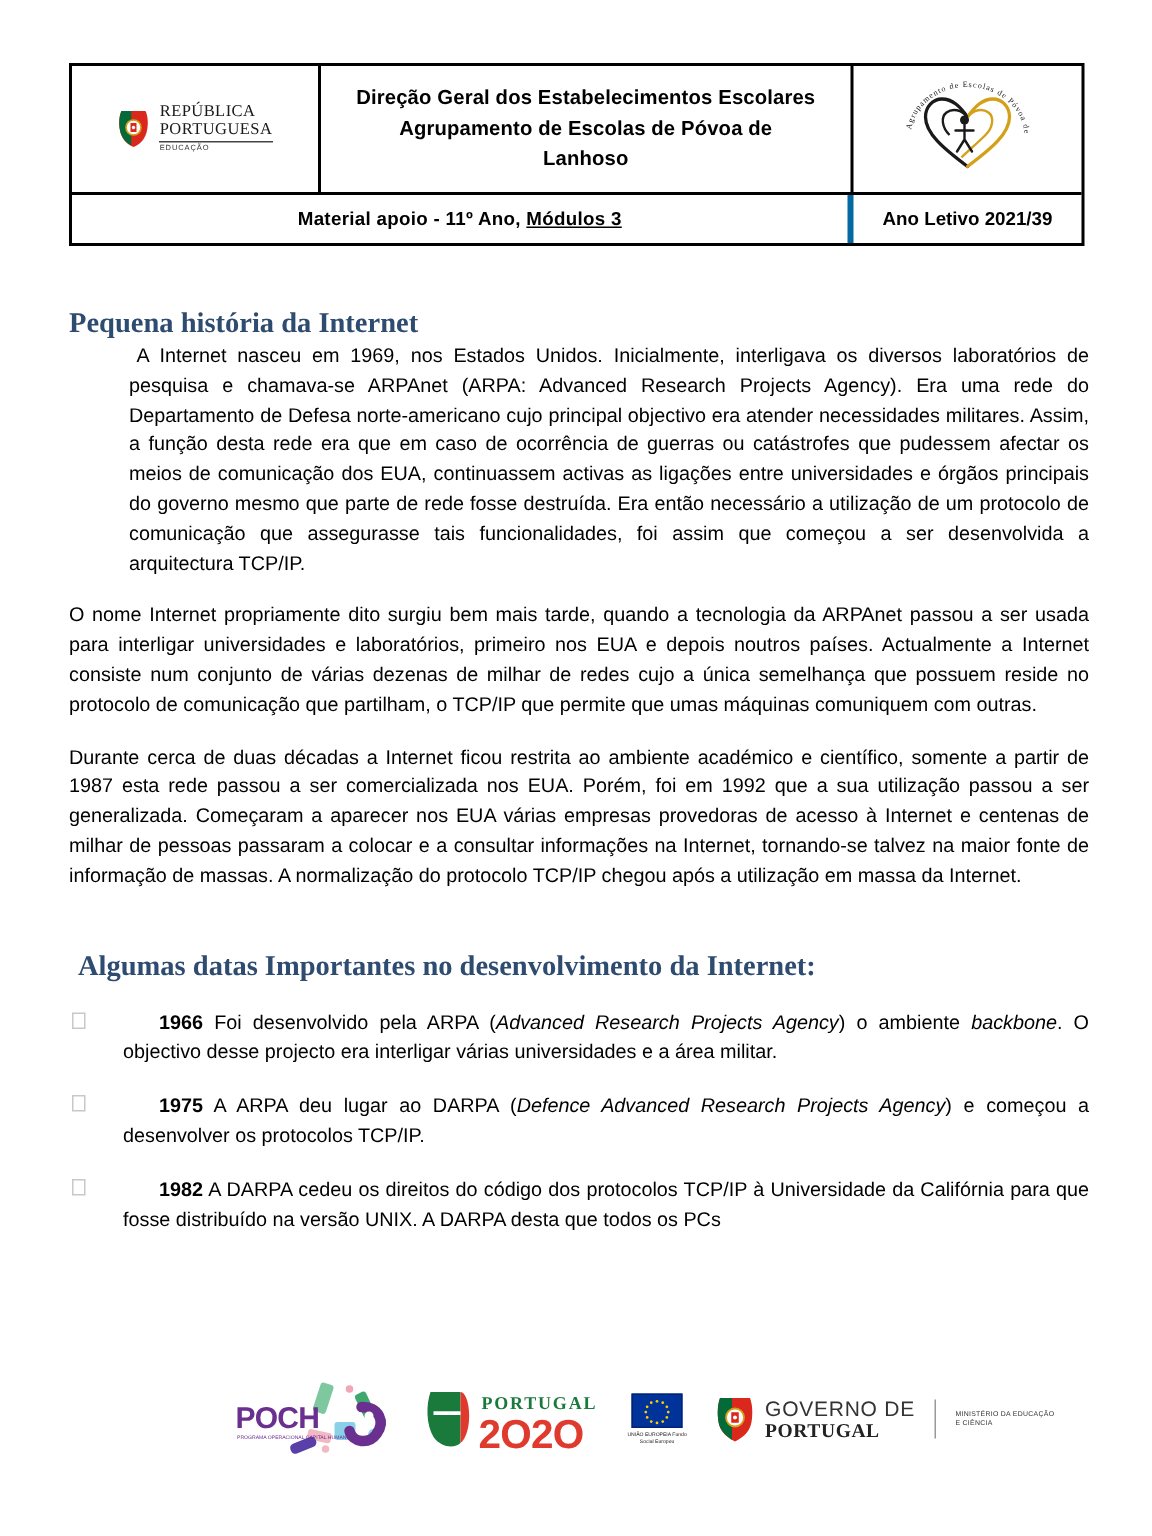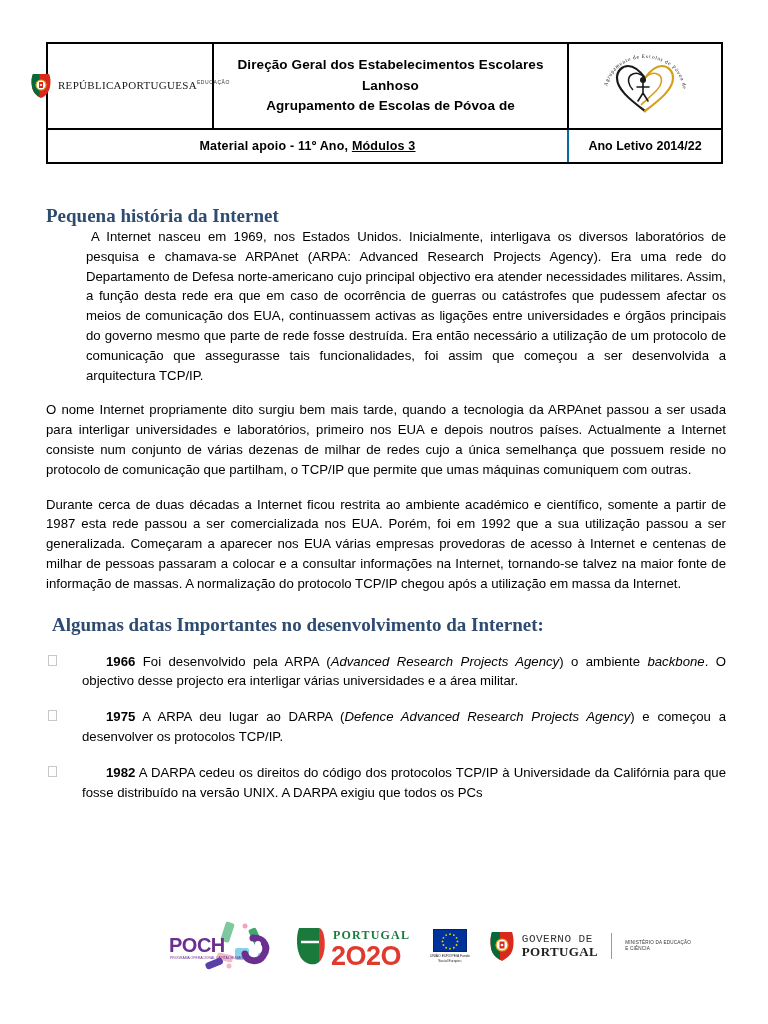--- a/index.html
+++ b/index.html
@@ -69,21 +69,21 @@
     line-height: 1.55;
     letter-spacing: 0.1px;
   }
   .header-row-2 {
     display: flex;
     align-items: stretch;
     height: 32px;
   }
   .cell-material {
     flex: 1;
-    border-right: 2px solid #0369a1;
+    border-right: 4px solid #0369a1;
     display: flex;
     align-items: center;
     justify-content: center;
     box-sizing: border-box;
   }
   .cell-ano {
     width: 152px;
     display: flex;
     align-items: center;
     justify-content: center;
@@ -109,20 +109,21 @@
     gap: 6px;
   }
   .rp-shield {
     width: 22px;
     height: 26px;
     position: relative;
     flex: none;
   }
   .rp-wordmark {
     display: flex;
+    flex-direction: column;
     line-height: 1.05;
   }
   .rp-line1, .rp-line2 {
     font-family: "Liberation Serif", serif;
     font-size: 11px;
     letter-spacing: 0.3px;
     color: #1a1a1a;
   }
   .rp-rule {
     width: 100%;
@@ -167,21 +168,21 @@
     text-align: justify;
     margin: 0 0 15px 0;
     color: #000;
   }
   .para.first {
     text-indent: 5px;
     margin-left: 40px;
   }
 
   .heading-2-wrap {
-    margin-top: 20px;
+    margin-top: 40px;
     margin-bottom: 16px;
     padding-left: 6px;
   }
 
   
   .date-list {
     margin: 0;
     padding: 0;
     list-style: none;
   }
@@ -251,22 +252,22 @@
     align-items: center;
     gap: 7px;
   }
   .gov-shield { width: 26px; height: 31px; position: relative; flex: none; }
   .gov-words {
     display: flex;
     flex-direction: column;
     line-height: 1.02;
   }
   .gov-line1 {
-    font-family: Liberation Mono, monospace;
-    font-size: 11px;
+    font-family: Liberation Sans, sans-serif;
+    font-size: 14px;
     letter-spacing: 0.5px;
     color: #333;
   }
   .gov-line2 {
     font-family: "Liberation Serif", serif;
     font-size: 13px;
     font-weight: bold;
     letter-spacing: 0.4px;
     color: #222;
   }
@@ -309,22 +310,22 @@
             <span class="rp-line2">PORTUGUESA</span>
             <span class="rp-rule"></span>
             <span class="rp-sub">EDUCAÇÃO</span>
           </div>
         </div>
       </div>
 
       <div class="cell-title">
         <div class="header-title-text">
           <div>Direção Geral dos Estabelecimentos Escolares</div>
+          <div>Agrupamento de Escolas de Póvoa de</div>
           <div>Lanhoso</div>
-          <div>Agrupamento de Escolas de Póvoa de</div>
         </div>
       </div>
 
       <div class="cell-logo-right">
         <div class="school-logo">
           <svg viewBox="0 0 104 78" width="104" height="78" aria-hidden="true">
             <defs>
               <path id="arcpath" d="M 14,44 A 38,33 0 0 1 90,44"></path>
               <path id="arcpath2" d="M 90,44 A 38,33 0 0 1 14,44"></path>
             </defs>
@@ -348,21 +349,21 @@
     </div>
 
     <div class="header-row-2">
       <div class="cell-material">
         <div class="material-text">
           <span>Material apoio - 11º Ano,</span>
           <span class="underlined">Módulos 3</span>
         </div>
       </div>
       <div class="cell-ano">
-        <span class="ano-text">Ano Letivo 2014/22</span>
+        <span class="ano-text">Ano Letivo 2021/39</span>
       </div>
     </div>
   </div>
 
   <div class="content">
 
     <h2 class="doc-heading heading-1">Pequena história da Internet</h2>
 
     <p class="para first">A Internet nasceu em 1969, nos Estados Unidos. Inicialmente, interligava os diversos laboratórios de pesquisa e chamava-se ARPAnet (ARPA: Advanced Research Projects Agency). Era uma rede do Departamento de Defesa norte-americano cujo principal objectivo era atender necessidades militares. Assim, a função desta rede era que em caso de ocorrência de guerras ou catástrofes que pudessem afectar os meios de comunicação dos EUA, continuassem activas as ligações entre universidades e órgãos principais do governo mesmo que parte de rede fosse destruída. Era então necessário a utilização de um protocolo de comunicação que assegurasse tais funcionalidades, foi assim que começou a ser desenvolvida a arquitectura TCP/IP.</p>
     <p class="para">O nome Internet propriamente dito surgiu bem mais tarde, quando a tecnologia da ARPAnet passou a ser usada para interligar universidades e laboratórios, primeiro nos EUA e depois noutros países. Actualmente a Internet consiste num conjunto de várias dezenas de milhar de redes cujo a única semelhança que possuem reside no protocolo de comunicação que partilham, o TCP/IP que permite que umas máquinas comuniquem com outras.</p>
@@ -376,21 +377,21 @@
       <li class="date-item">
         <span class="date-bullet"></span>
         <span class="year">1966</span><span><span> Foi desenvolvido pela ARPA (</span><em>Advanced Research Projects Agency</em><span>) o ambiente </span><em>backbone</em><span>. O objectivo desse projecto era interligar várias universidades e a área militar.</span></span>
       </li>
       <li class="date-item">
         <span class="date-bullet"></span>
         <span class="year">1975</span><span><span> A ARPA deu lugar ao DARPA (</span><em>Defence Advanced Research Projects Agency</em><span>) e começou a desenvolver os protocolos TCP/IP.</span></span>
       </li>
       <li class="date-item">
         <span class="date-bullet"></span>
-        <span class="year">1982</span><span><span> A DARPA cedeu os direitos do código dos protocolos TCP/IP à Universidade da Califórnia para que fosse distribuído na versão UNIX. A DARPA exigiu que todos os PCs</span></span>
+        <span class="year">1982</span><span><span> A DARPA cedeu os direitos do código dos protocolos TCP/IP à Universidade da Califórnia para que fosse distribuído na versão UNIX. A DARPA desta que todos os PCs</span></span>
       </li>
     </ul>
   </div>
 
   <div class="footer">
 
     <div class="poch-logo">
       <svg viewBox="0 0 112 56" width="112" height="56" aria-hidden="true">
         <rect x="58" y="4" width="9" height="20" rx="2" fill="#7ec8a0" transform="rotate(18 62 14)"></rect>
         <rect x="86" y="10" width="8" height="17" rx="2" fill="#3ea86e" transform="rotate(-25 90 18)"></rect>

